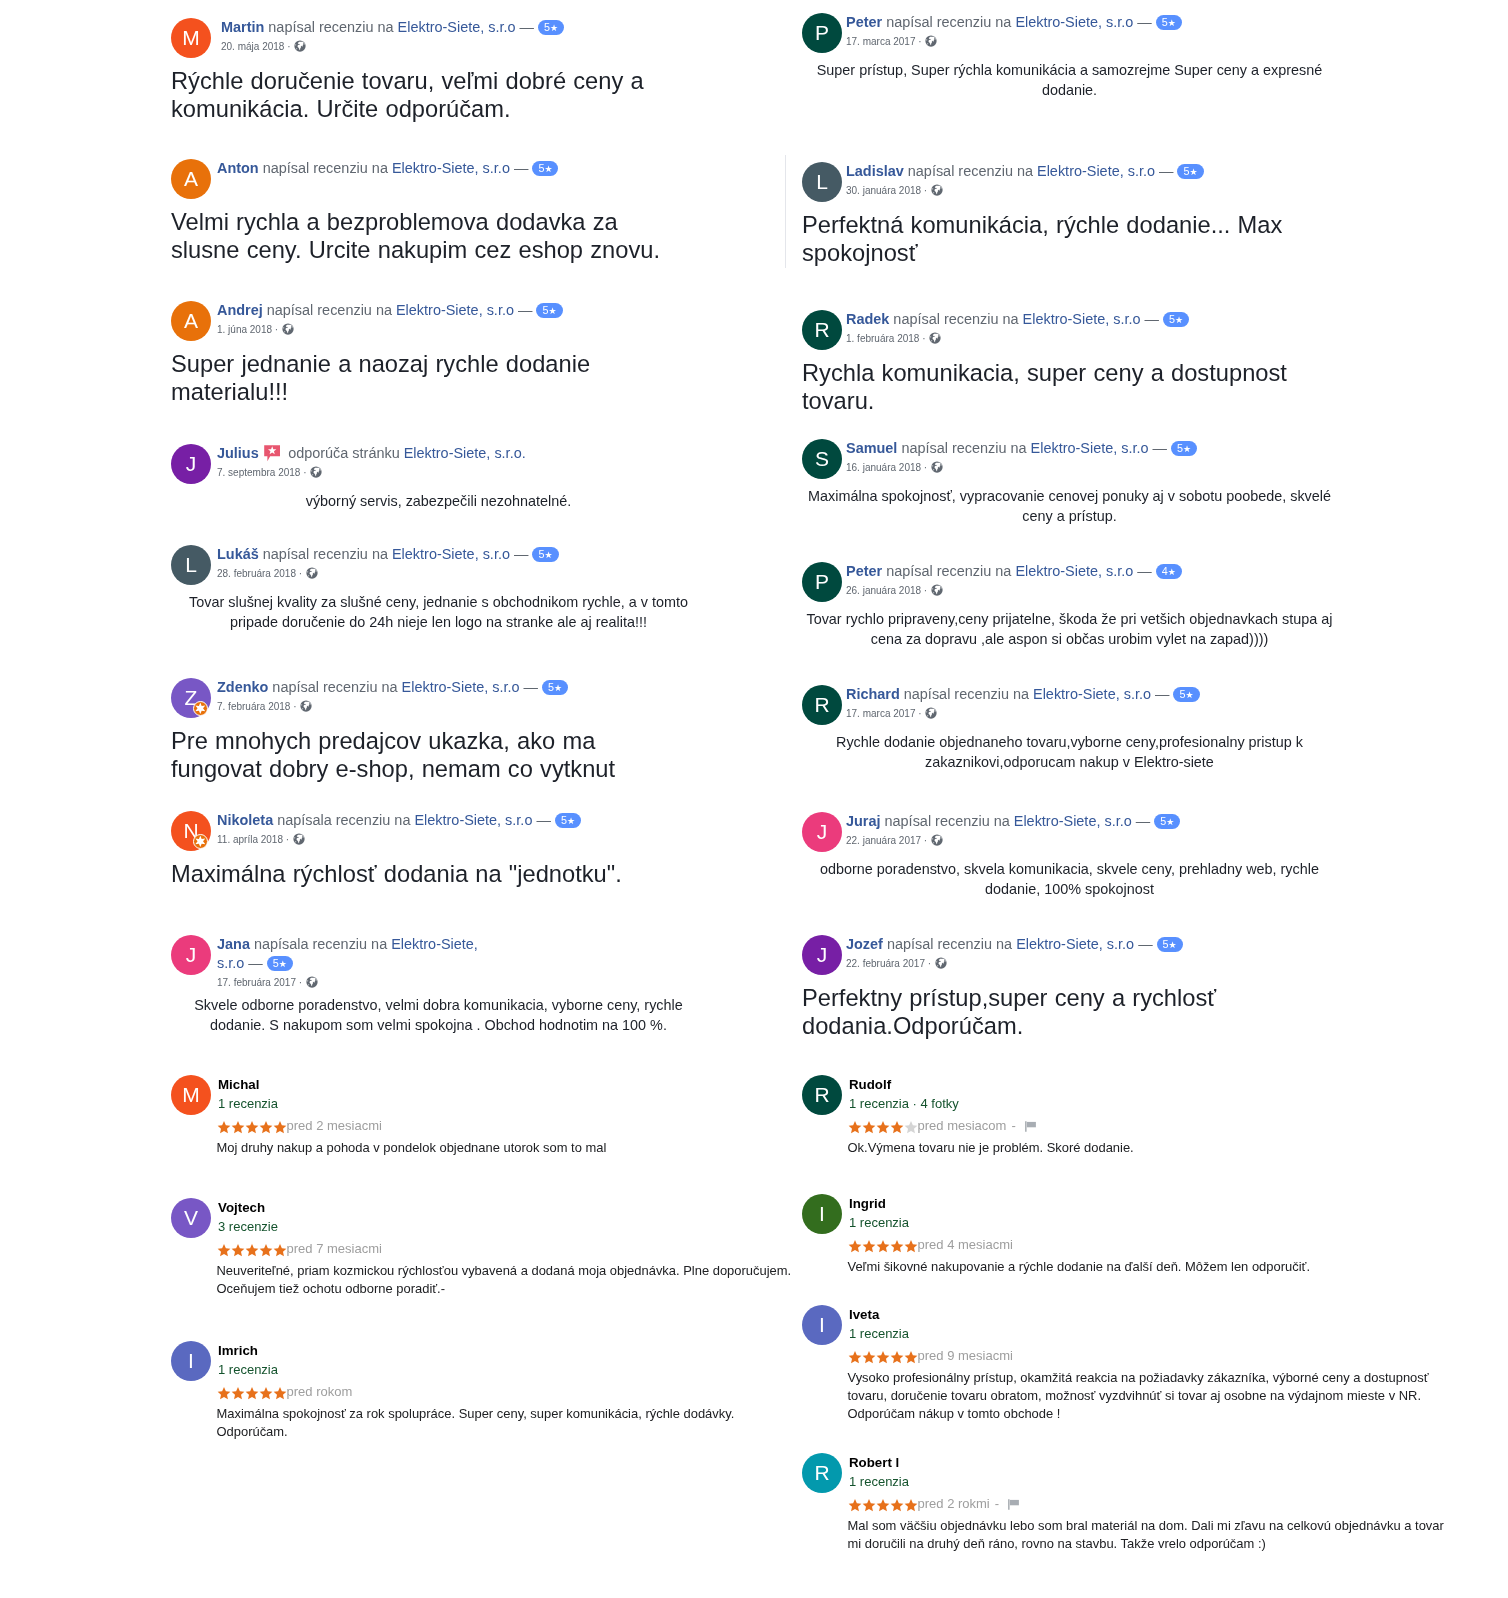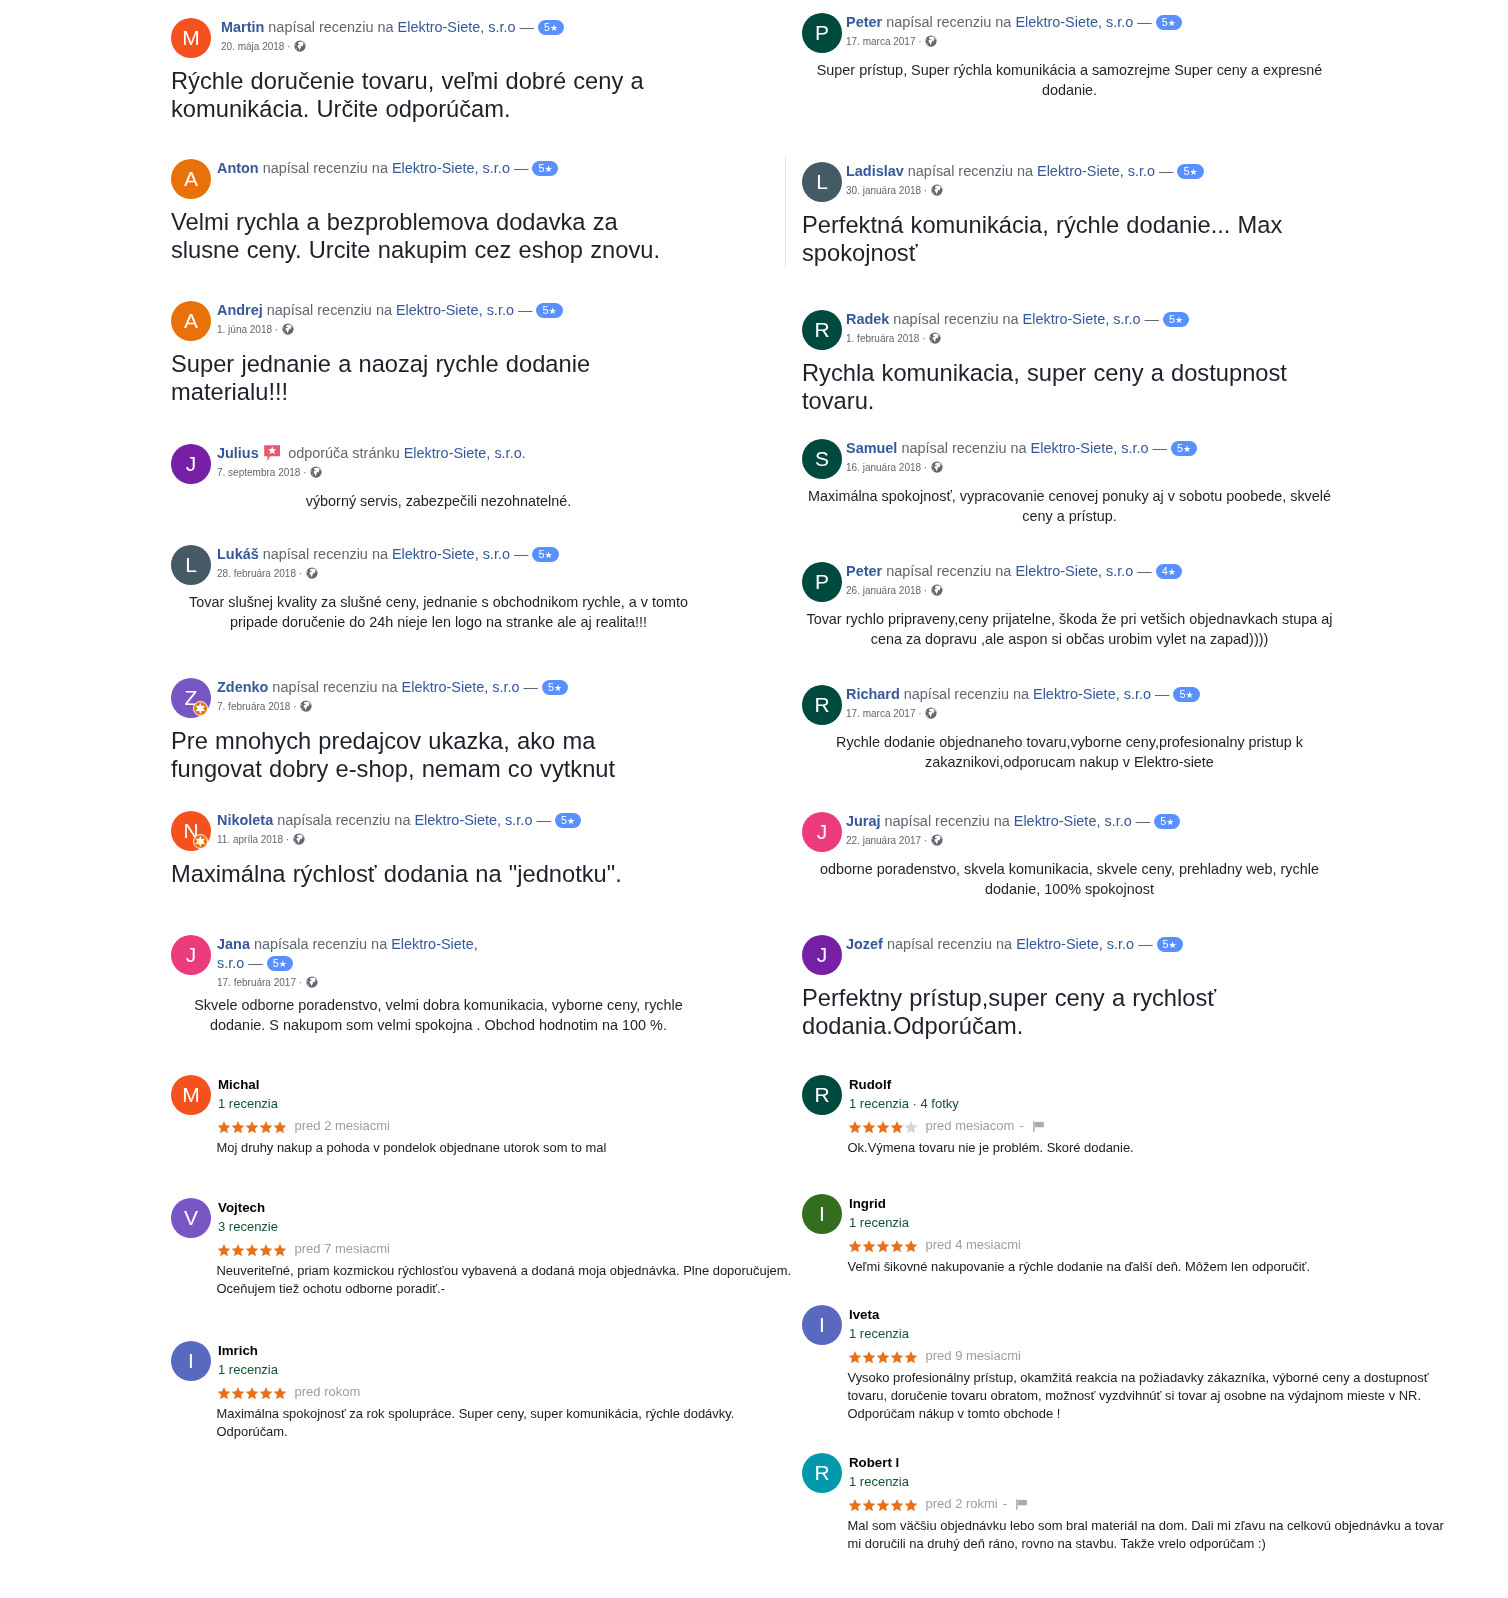--- a/index.html
+++ b/index.html
@@ -41,21 +41,21 @@
   .g-item{position:absolute;left:0;width:100%;}
   .g-top{position:relative;min-height:40px;padding-left:47px;}
   .g-avatar{position:absolute;left:0;top:0;width:40px;height:40px;border-radius:50%;
             color:#fff;font-size:21px;line-height:40px;text-align:center;}
   .g-name{font-size:13.3px;line-height:19px;font-weight:bold;color:#000;margin-top:-2px;}
   .g-reviews{font-size:13px;line-height:19px;color:#14532d;}
   .g-body{padding-left:45.5px;}
   .g-rating-row{margin-top:2px;font-size:13px;line-height:18px;color:#9e9e9e;white-space:nowrap;}
   .g-stars{display:inline-block;}
   .gstar{display:inline-block;vertical-align:-3.5px;}
-  .g-when{margin-left:8px;}
+  .g-when{}
   .g-dashsep{margin-left:5px;}
   .flag-icon{display:inline-block;vertical-align:-2.5px;margin-left:8px;}
   .g-text{font-size:12.95px;line-height:17.8px;color:#202124;padding-top:4px;max-width:605px;}
   .col-left .g-text{max-width:580px;}
 
   .divider-line{position:absolute;background:#E4E6EB;width:1px;}
 </style>
 </head>
 <body>
 
@@ -353,20 +353,27 @@
               <path fill="#fff" d="M3.3 10.9 4.3 11.4 3.8 12.5 2.9 12z"></path>
             </svg></div>
     </div>
     <div class="fb-text small">odborne poradenstvo, skvela komunikacia, skvele ceny, prehladny web, rychle dodanie, 100% spokojnost</div>
   </div>
       <div class="fb-item" style="top: 935px;">
     <div class="fb-top">
       <div class="fb-avatar" style="background: rgb(119, 31, 165);">J</div>
 
       <div class="fb-head"><span class="nm">Jozef</span> <span>napísal recenziu na</span> <span class="pg">Elektro-Siete, s.r.o</span> <span class="dash">—</span> <span class="fb-rating"><span>5</span><span class="st">★</span></span></div>
+      <div class="fb-date"><span>22. februára 2017</span> · <svg class="globe" width="12" height="12" viewBox="0 0 16 16">
+              <circle cx="8" cy="8" r="7.5" fill="#606770"></circle>
+              <path fill="#fff" d="M6.7 2.3 12.3 2.4 12.9 3.6 12 4.7 12.5 5.9 11.6 6.7 11.9 8.4 10.6 8.5 9.9 7.6 9.1 8 9.4 9.8 8.5 10.8 8.1 13 7.4 13.8 6.9 11.8 6.1 10.2 5 9.4 4.6 8.1 5.5 6.5 6.2 6.2 7.1 6.6 7.6 5.7 6.6 5 5.6 5.4 5.1 4.2 5.8 3.2z"></path>
+              <path fill="#fff" d="M13.3 3.6 14.3 5.4 13.3 6.2 12.9 4.6z"></path>
+              <path fill="#fff" d="M2 5.6 3 6 2.7 7.2 1.7 6.9z"></path>
+              <path fill="#fff" d="M3.3 10.9 4.3 11.4 3.8 12.5 2.9 12z"></path>
+            </svg></div>
     </div>
     <div class="fb-text big">Perfektny prístup,super ceny a rychlosť dodania.Odporúčam.</div>
   </div>
       <div class="g-item" style="top: 1077px;">
     <div class="g-top">
       <div class="g-avatar" style="background: rgb(0, 73, 62);">R</div>
       <div class="g-name">Rudolf</div>
       <div class="g-reviews">1 recenzia · 4 fotky</div>
     </div>
     <div class="g-body">

